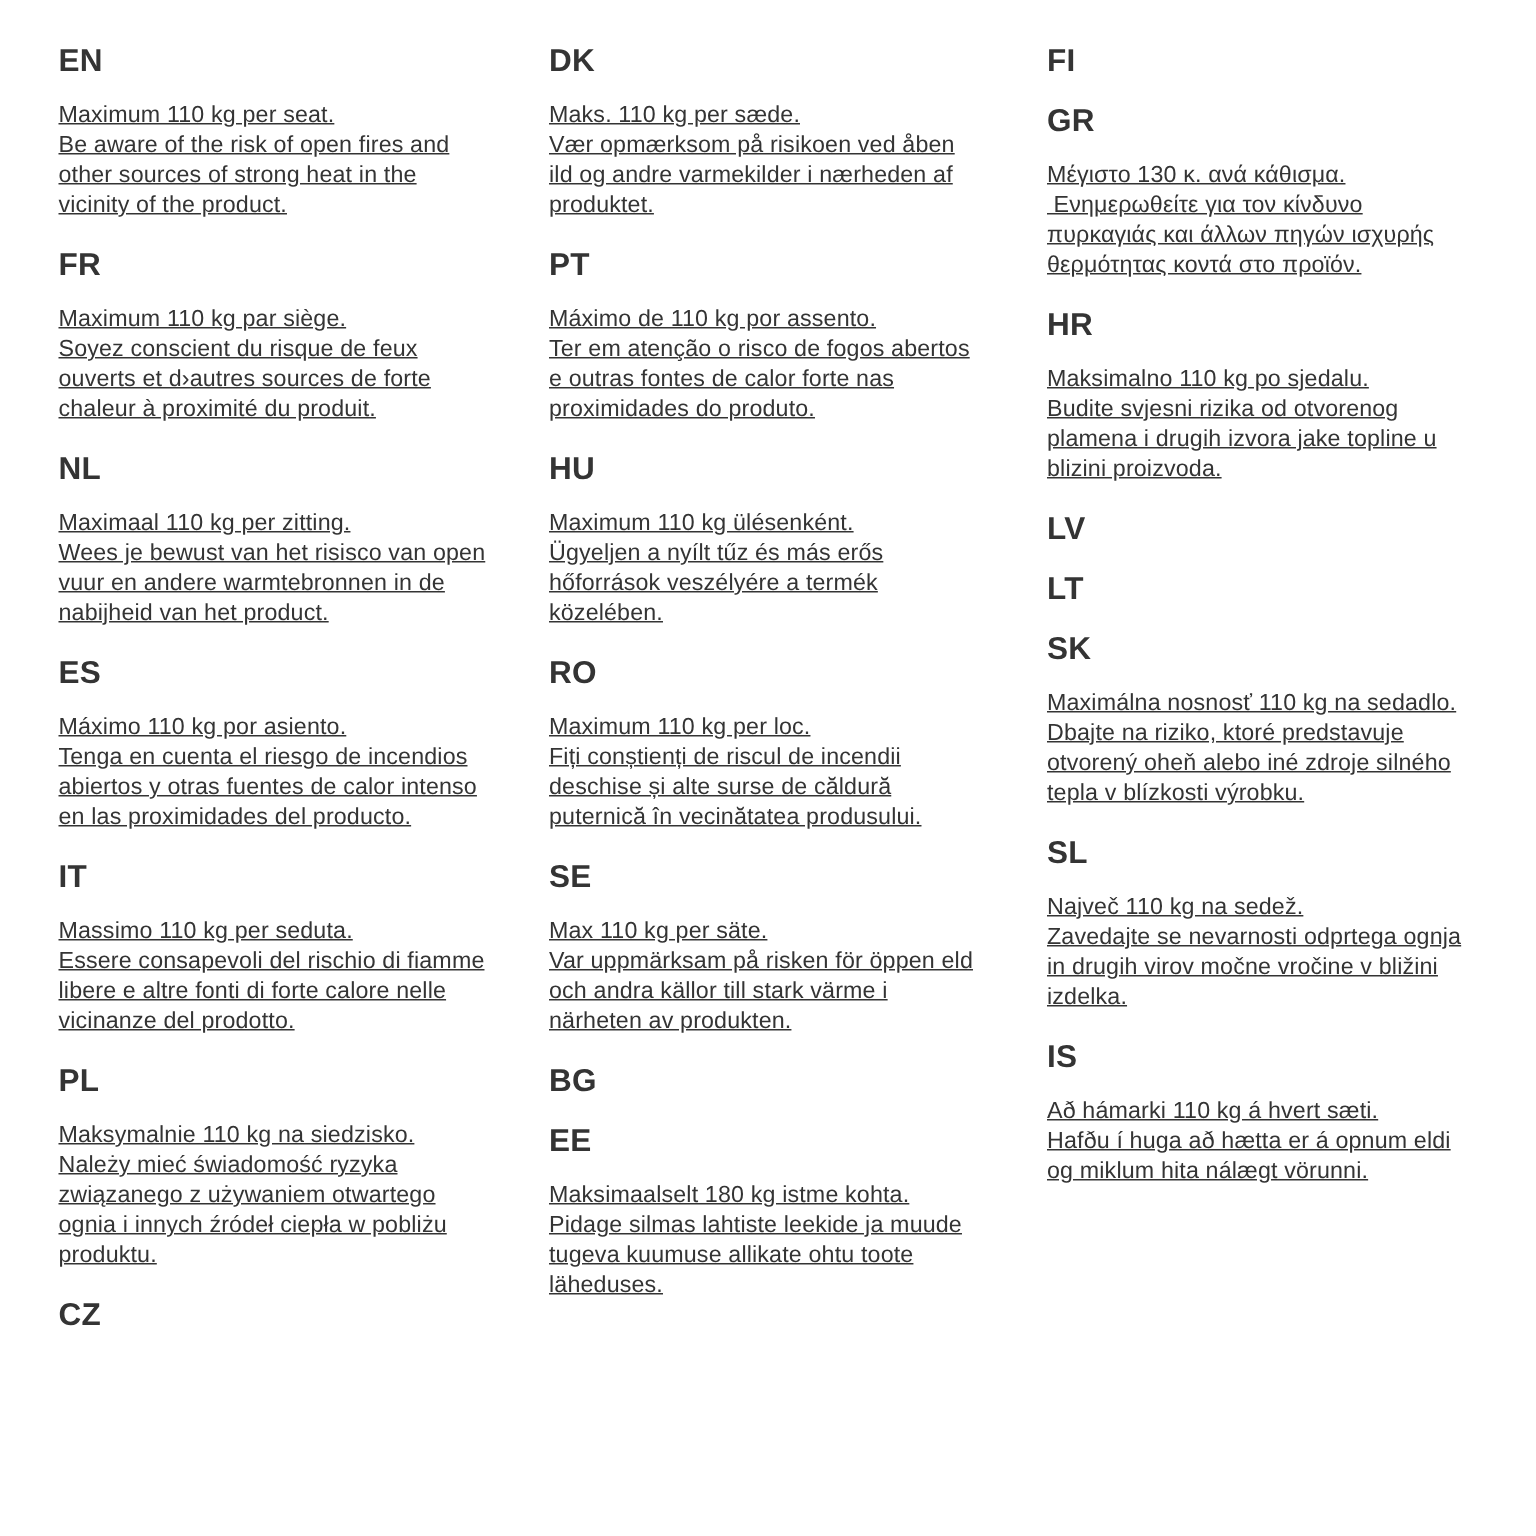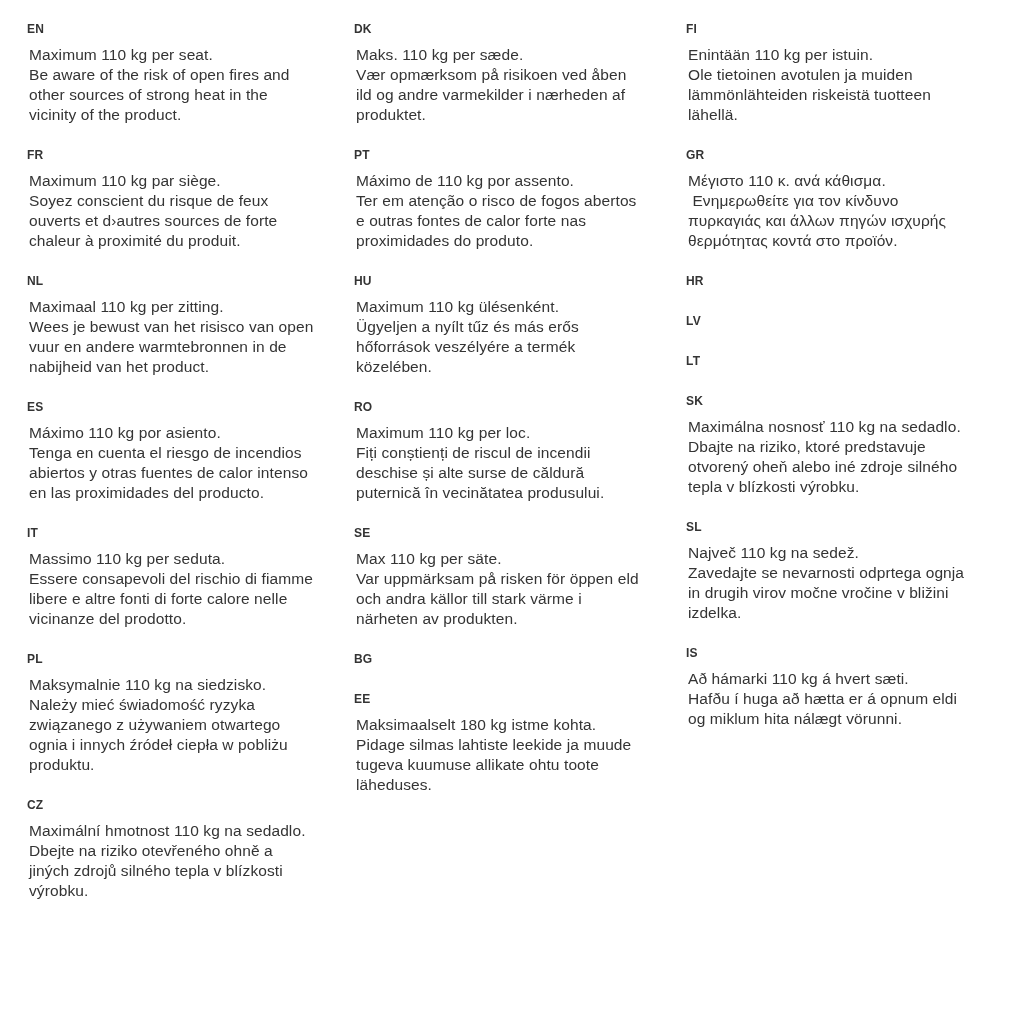--- a/index.html
+++ b/index.html
@@ -18,33 +18,34 @@
     display: flex;
     box-sizing: border-box;
     padding: 15px 0 0 23px;
   }
   .col { flex: 0 0 auto; }
   .col-1 { width: 327px; }
   .col-2 { width: 332px; }
   .col-3 { width: 340px; }
   .block { margin: 0 0 20px 0; }
   .lang {
-    margin: 4px;
-    font-size: 12px;
+    margin: 16px;
+    font-size: 21px;
     font-weight: bold;
     line-height: 20px;
     letter-spacing: 0.2px;
   }
   .text {
-    margin: 6px;
+    margin: 16px;
     font-size: 15.5px;
     font-weight: normal;
     line-height: 20px;
     white-space: pre;
     letter-spacing: 0.1px;
+    text-decoration: underline;
   }
 </style>
 </head>
 <body>
 
 <div class="page">
 
   <div class="col col-1">
     <section class="block">
       <h2 class="lang">EN</h2>
@@ -84,24 +85,20 @@
     <section class="block">
       <h2 class="lang">PL</h2>
       <p class="text">Maksymalnie 110 kg na siedzisko.
 Należy mieć świadomość ryzyka
 związanego z używaniem otwartego
 ognia i innych źródeł ciepła w pobliżu
 produktu.</p>
     </section>
     <section class="block">
       <h2 class="lang">CZ</h2>
-      <p class="text">Maximální hmotnost 110 kg na sedadlo.
-Dbejte na riziko otevřeného ohně a
-jiných zdrojů silného tepla v blízkosti
-výrobku.</p>
     </section>
   </div>
 
   <div class="col col-2">
     <section class="block">
       <h2 class="lang">DK</h2>
       <p class="text">Maks. 110 kg per sæde.
 Vær opmærksom på risikoen ved åben
 ild og andre varmekilder i nærheden af
 produktet.</p>
@@ -142,34 +139,34 @@
       <p class="text">Maksimaalselt 180 kg istme kohta.
 Pidage silmas lahtiste leekide ja muude
 tugeva kuumuse allikate ohtu toote
 läheduses.</p>
     </section>
   </div>
 
   <div class="col col-3">
     <section class="block">
       <h2 class="lang">FI</h2>
-      <p class="text">Enintään 110 kg per istuin.
-Ole tietoinen avotulen ja muiden
-lämmönlähteiden riskeistä tuotteen
-lähellä.</p>
     </section>
     <section class="block">
       <h2 class="lang">GR</h2>
-      <p class="text">Μέγιστο 110 κ. ανά κάθισμα.
+      <p class="text">Μέγιστο 130 κ. ανά κάθισμα.
  Ενημερωθείτε για τον κίνδυνο
 πυρκαγιάς και άλλων πηγών ισχυρής
 θερμότητας κοντά στο προϊόν.</p>
     </section>
     <section class="block">
       <h2 class="lang">HR</h2>
+      <p class="text">Maksimalno 110 kg po sjedalu.
+Budite svjesni rizika od otvorenog
+plamena i drugih izvora jake topline u
+blizini proizvoda.</p>
     </section>
     <section class="block">
       <h2 class="lang">LV</h2>
     </section>
     <section class="block">
       <h2 class="lang">LT</h2>
     </section>
     <section class="block">
       <h2 class="lang">SK</h2>
       <p class="text">Maximálna nosnosť 110 kg na sedadlo.

